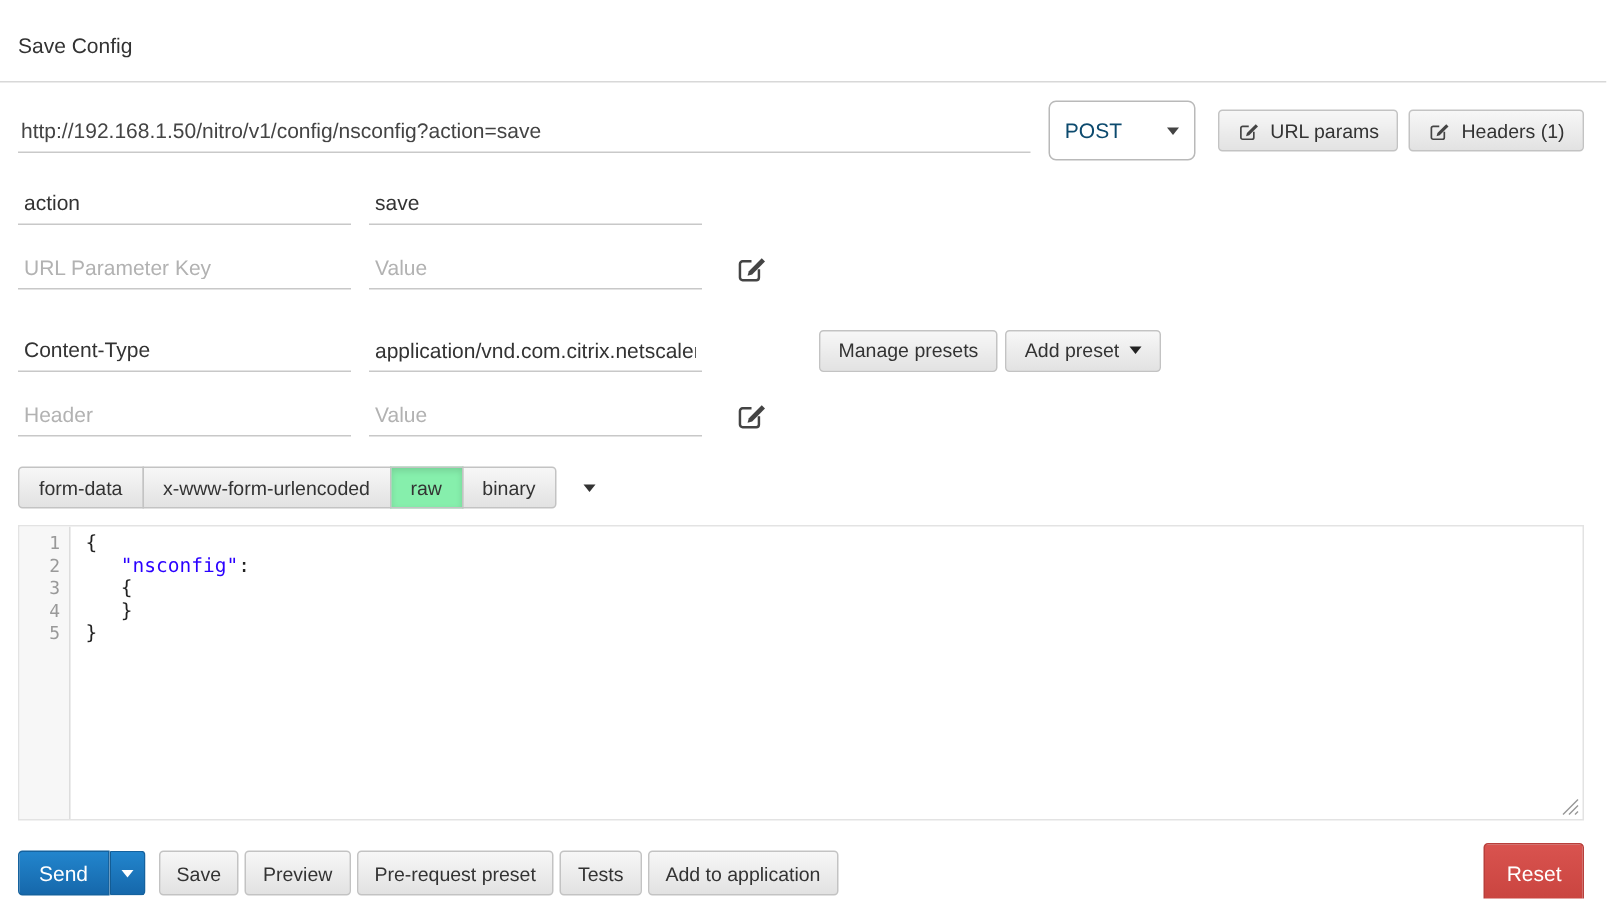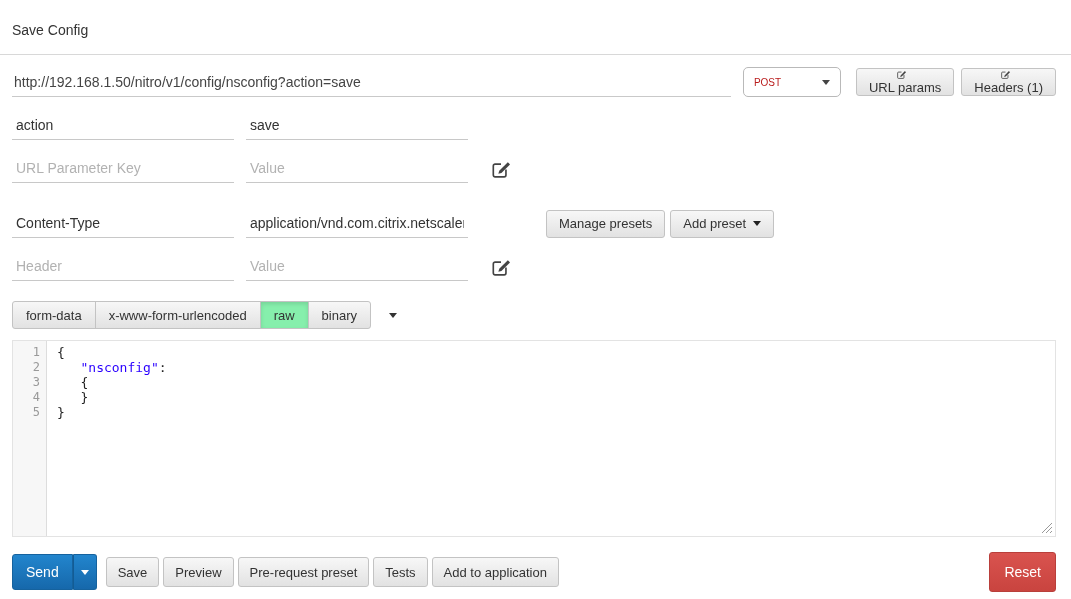--- a/index.html
+++ b/index.html
@@ -30,27 +30,27 @@
     border-bottom: 1px solid #c9c9c9;
     font-family: "Liberation Sans", sans-serif;
     font-size: 14px;
     color: #444;
     padding: 6px 2px;
     outline: none;
     background: transparent;
   }
   .method-select {
     margin-left: 12px;
-    width: 98px; height: 30px;
+    width: 98px; height: 40px;
     border: 1px solid #b9b9b9;
     border-radius: 5px;
     background: #fff;
     display: flex; align-items: center;
     padding: 0 10px;
-    font-size: 10px; color: #b91c1c;
+    font-size: 14px; color: #0c4a6e;
     cursor: pointer;
   }
   .method-select .lbl { flex: 1; }
 
   .caret {
     width: 0; height: 0;
     border-left: 4px solid transparent;
     border-right: 4px solid transparent;
     border-top: 5px solid #333;
     display: inline-block;
@@ -64,21 +64,21 @@
     border: 1px solid #c3c3c3;
     border-radius: 3px;
     font-family: "Liberation Sans", sans-serif;
     font-size: 13px; color: #333;
     height: 28px;
     padding: 0 12px;
     cursor: pointer;
     white-space: nowrap;
   }
 
-  .toggle-btn { margin-left: 15px; height: 28px; flex-direction: column; }
+  .toggle-btn { margin-left: 15px; height: 28px; }
   .toggle-btn + .toggle-btn { margin-left: 7px; }
   .toggle-btn .edit-glyph { margin-right: 7px; }
 
   
   .kv-section { margin-top: 14px; }
   .kv-row { display: flex; align-items: center; margin-bottom: 14px; }
   .kv-input {
     width: 222px;
     border: none;
     border-bottom: 1px solid #c8c8c8;
@@ -155,21 +155,21 @@
 
   
   .footer { display: flex; align-items: center; margin-top: 15px; }
   .send-group { display: inline-flex; margin-right: 9px; }
   .btn-primary-main, .btn-primary-caret {
     display: inline-flex; align-items: center; justify-content: center;
     background: linear-gradient(#2285cd, #1668ab);
     border: 1px solid #15629e;
     color: #fff;
     font-size: 14px;
-    height: 36px;
+    height: 30px;
     cursor: pointer;
   }
   .btn-primary-main { padding: 0 13px; border-radius: 3px 0 0 3px; }
   .btn-primary-caret { width: 24px; border-left: 1px solid #135c94; border-radius: 0 3px 3px 0; }
   .btn-primary-caret .caret { border-top-color: #fff; }
 
   .footer .btn { height: 30px; font-size: 13px; padding: 0 11px; }
   .footer .btn + .btn { margin-left: 4px; text-align: right; }
 
   .btn-danger {

